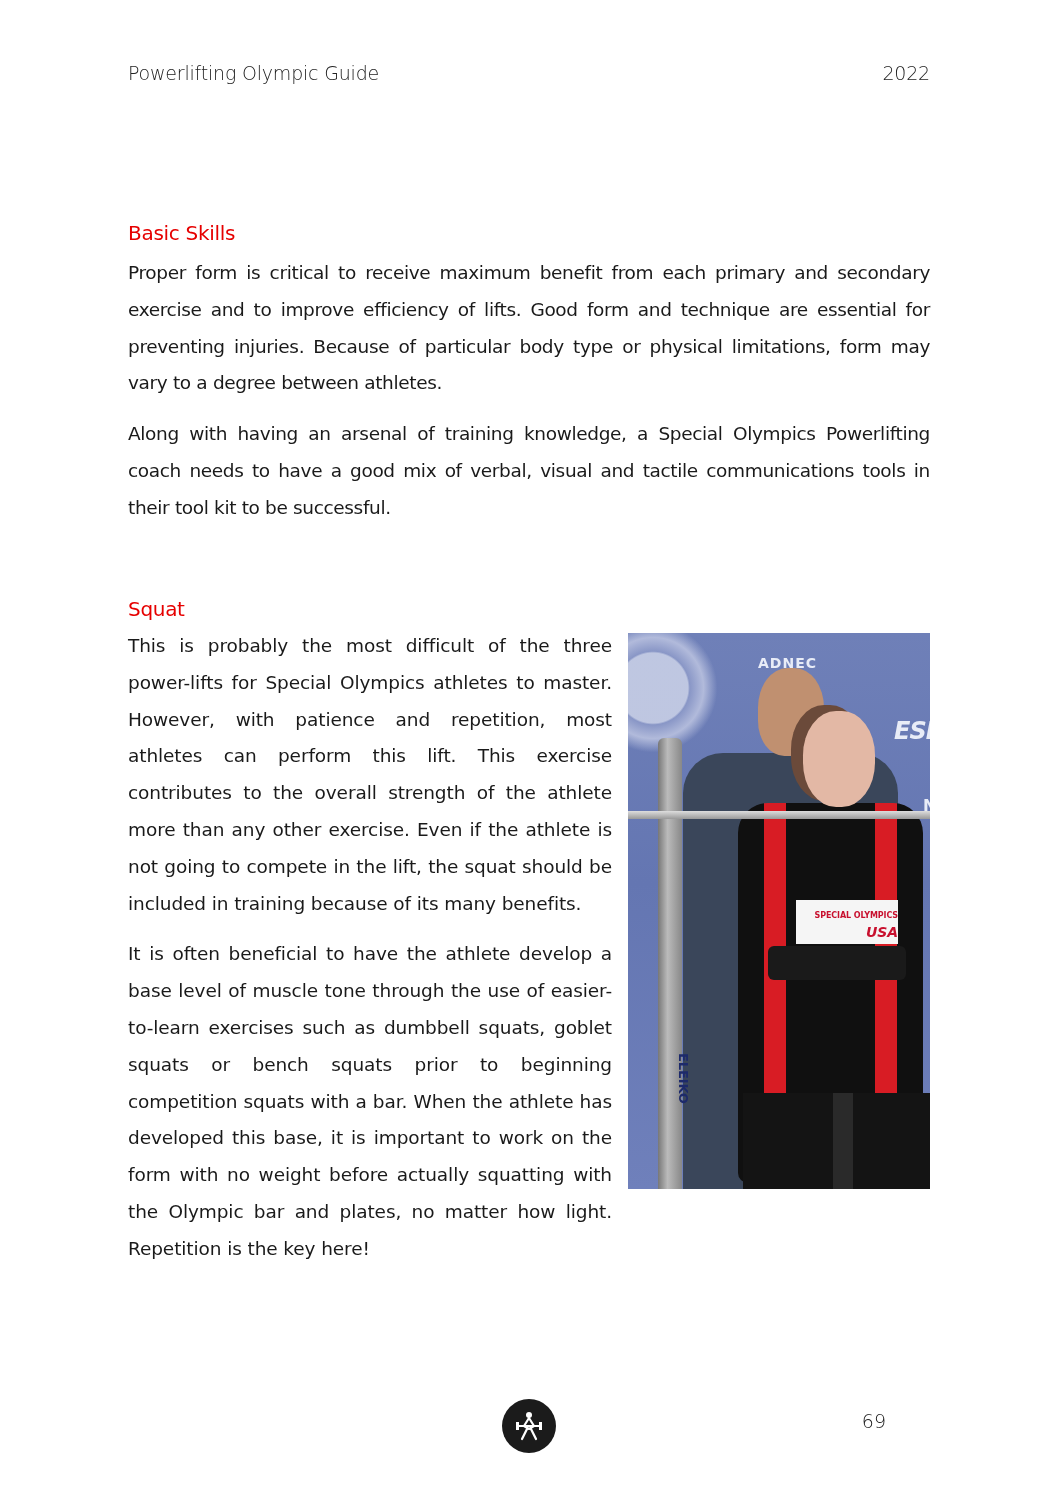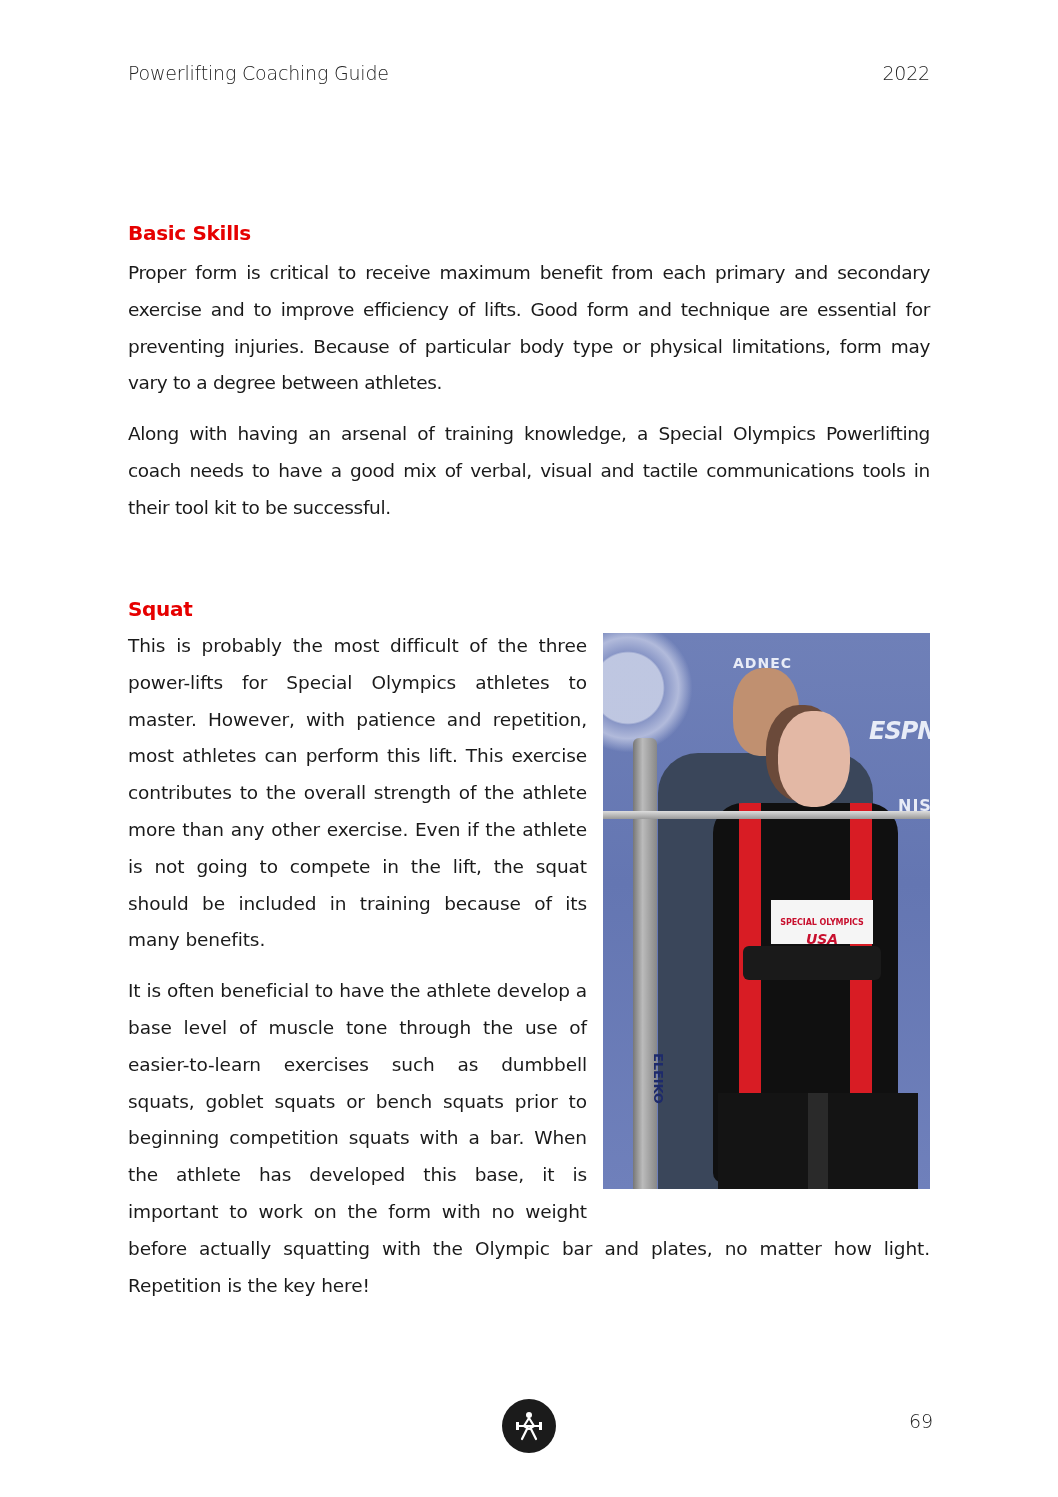--- a/index.html
+++ b/index.html
@@ -18,21 +18,21 @@
   }
 
   .page-title {
     position: absolute; top: 150px; left: 127px;
     font-size: 37px; font-weight: normal; color: #e60000;
     letter-spacing: -0.6px;
   }
 
   .section-heading {
     position: absolute; left: 128px;
-    font-size: 20px; font-weight: bold; color: #e60000;
+    font-size: 20px; font-weight: normal; color: #e60000;
     letter-spacing: -0.3px;
   }
   #h-basic { top: 221px; }
   #h-squat { top: 597px; }
 
   .para {
     position: absolute; left: 128px; width: 802px;
     font-size: 18.5px; line-height: 36.8px; color: #1a1a1a;
     text-align: justify; letter-spacing: -0.35px;
     font-weight: normal;
@@ -42,21 +42,21 @@
 
   .squat-block {
     position: absolute; left: 128px; top: 628px; width: 802px;
     font-size: 18.5px; line-height: 36.8px; color: #1a1a1a;
     text-align: justify; letter-spacing: -0.1px;
   }
   .squat-block p { margin-bottom: 14px; }
 
   .photo {
     float: right;
-    width: 327px; height: 556px;
+    width: 302px; height: 556px;
     margin: 5px 0 6px 16px;
     position: relative; overflow: hidden;
     background: linear-gradient(180deg, #6f80b8 0%, #6476b2 45%, #6f80bb 100%);
   }
   .photo .sun {
     position: absolute; left: -40px; top: -10px; width: 130px; height: 130px;
     border-radius: 50%;
     background: radial-gradient(circle, #c8cfe6 0 38%, #8c99c8 40%, #b9c1df 55%, transparent 70%);
     opacity: .9;
   }
@@ -95,49 +95,49 @@
     box-shadow: -12px -6px 0 0 #6b4a3a;
   }
   .photo .athlete-body {
     position: absolute; left: 110px; top: 170px; width: 185px; height: 380px;
     border-radius: 30px 30px 10px 10px;
     background: linear-gradient(90deg, #101010 0 14%, #d81c24 14% 26%, #101010 26% 74%, #d81c24 74% 86%, #101010 86%);
   }
   .photo .bib {
     position: absolute; left: 168px; top: 267px; width: 102px; height: 44px;
     background: #f5f5f5; color: #c8102e; font-size: 8px; font-weight: bold;
-    text-align: center; line-height: 13px; padding-top: 16px;
+    text-align: right; line-height: 13px; padding-top: 9px;
   }
   .photo .bib b { display: block; font-size: 14px; line-height: 20px; font-style: italic; }
   .photo .belt {
     position: absolute; left: 140px; top: 313px; width: 138px; height: 34px;
     background: #1a1a1a; border-radius: 6px;
   }
   .photo .legs {
     position: absolute; left: 115px; top: 460px; width: 200px; height: 96px;
     background: linear-gradient(90deg, #141414 0 45%, #2a2a2a 45% 55%, #141414 55%);
   }
 
   .footer-logo {
     position: absolute; left: 502px; top: 1399px; width: 54px; height: 54px;
     border-radius: 50%; background: #1b1b1b;
     display: flex; align-items: center; justify-content: center;
   }
   .page-number {
-    position: absolute; top: 1410px; left: 896px; width: 50px; text-align: center;
+    position: absolute; top: 1410px; left: 836px; width: 50px; text-align: right;
     font-size: 19px; color: #222; font-weight: 300;
   }
 </style>
 </head>
 <body>
 
 <div class="page">
 
   <div class="running-header">
-    <span>Powerlifting Coaching Guide</span>
+    <span>Powerlifting Olympic Guide</span>
     <span>2022</span>
   </div>
 
 
   <h2 class="section-heading" id="h-basic">Basic Skills</h2>
 
   <p class="para" id="p2">Along with having an arsenal of training knowledge, a Special Olympics Powerlifting coach needs to have a good mix of verbal, visual and tactile communications tools in their tool kit to be successful.</p>
   <p class="para" id="p1">Proper form is critical to receive maximum benefit from each primary and secondary exercise and to improve efficiency of lifts. Good form and technique are essential for preventing injuries. Because of particular body type or physical limitations, form may vary to a degree between athletes.</p>
 
   <h2 class="section-heading" id="h-squat">Squat</h2>

